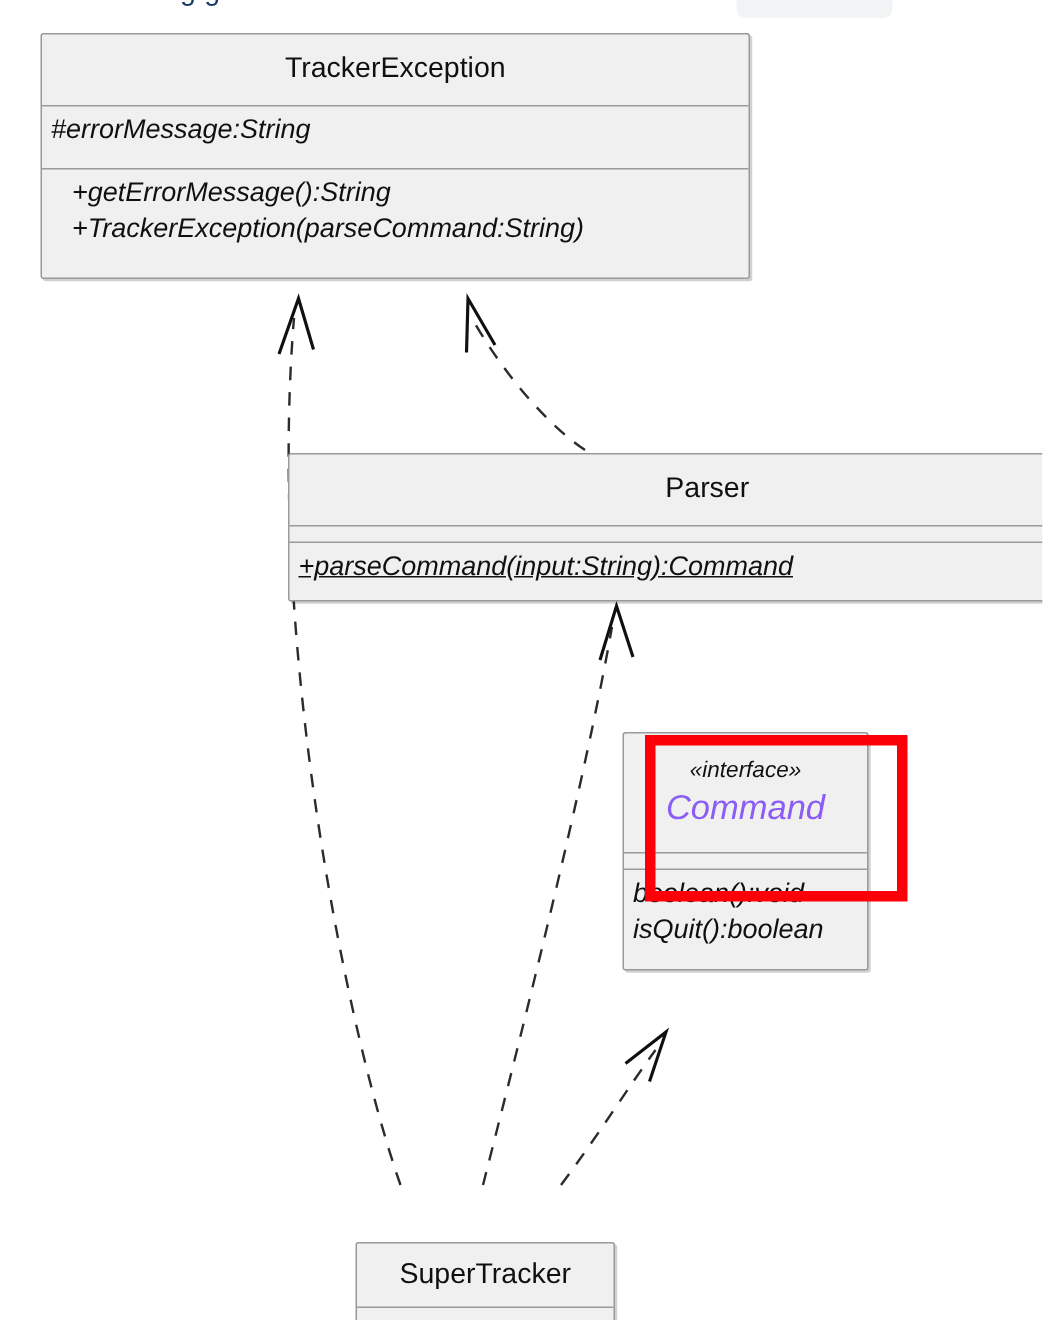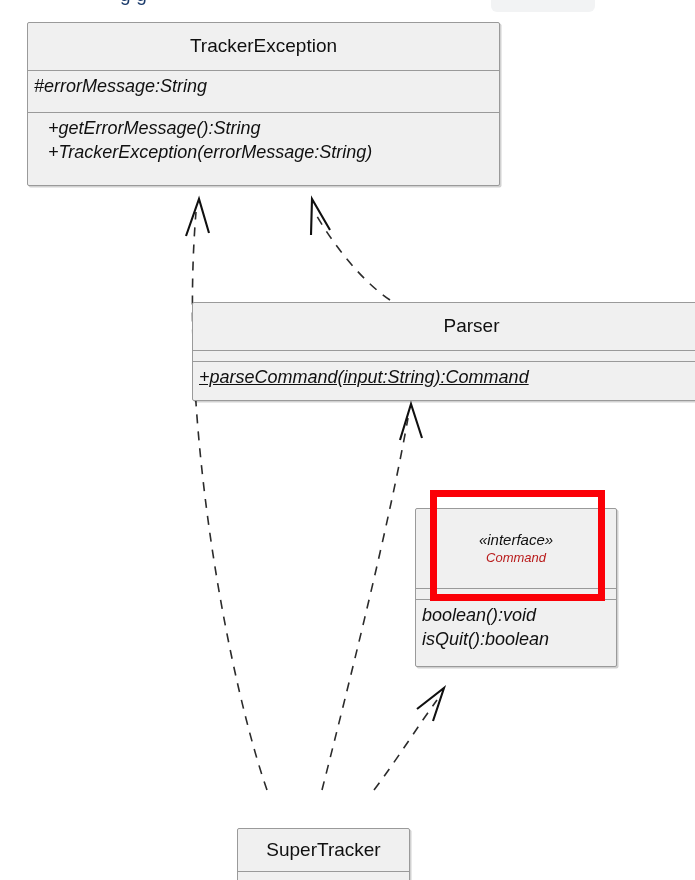--- a/index.html
+++ b/index.html
@@ -91,23 +91,23 @@
     color: #101010;
     line-height: 1.2;
   }
   .stereotype {
     font-size: 15px;
     font-style: italic;
     color: #101010;
     line-height: 1.25;
   }
   .iface-name {
-    font-size: 13px;
+    font-size: 23px;
     font-style: italic;
-    color: #b91c1c;
+    color: #8b5cf6;
     line-height: 1.25;
   }
   .cmp-list {
     padding: 4px 6px 5px 6px;
     font-style: italic;
   }
   .member {
     font-size: 18px;
     color: #101010;
     line-height: 1.33;
@@ -162,35 +162,35 @@
 
   <div class="uml-class" style="left:27px; top:22px; width:473px;">
     <div class="cmp cmp-name" style="height:48px;">
       <div class="cls-title">TrackerException</div>
     </div>
     <div class="cmp cmp-list" style="height:42px;">
       <div class="member">#errorMessage:String</div>
     </div>
     <div class="cmp cmp-list" style="height:72px;padding-left:20px;">
       <div class="member">+getErrorMessage():String</div>
-      <div class="member">+TrackerException(errorMessage:String)</div>
+      <div class="member">+TrackerException(parseCommand:String)</div>
     </div>
   </div>
 
   <div class="uml-class" style="left:192px; top:302px; width:559px;">
     <div class="cmp cmp-name" style="height:48px;">
       <div class="cls-title">Parser</div>
     </div>
     <div class="cmp cmp-empty"></div>
     <div class="cmp cmp-list" style="height:38px;">
       <div class="member static">+parseCommand(input:String):Command</div>
     </div>
   </div>
 
-  <div class="uml-class" style="left:415px; top:508px; width:202px;">
+  <div class="uml-class" style="left:415px; top:488px; width:164px;">
     <div class="cmp cmp-name" style="height:80px;">
       <div class="stereotype">«interface»</div>
       <div class="iface-name">Command</div>
     </div>
     <div class="cmp cmp-empty"></div>
     <div class="cmp cmp-list" style="height:66px;">
       <div class="member">boolean():void</div>
       <div class="member">isQuit():boolean</div>
     </div>
   </div>

